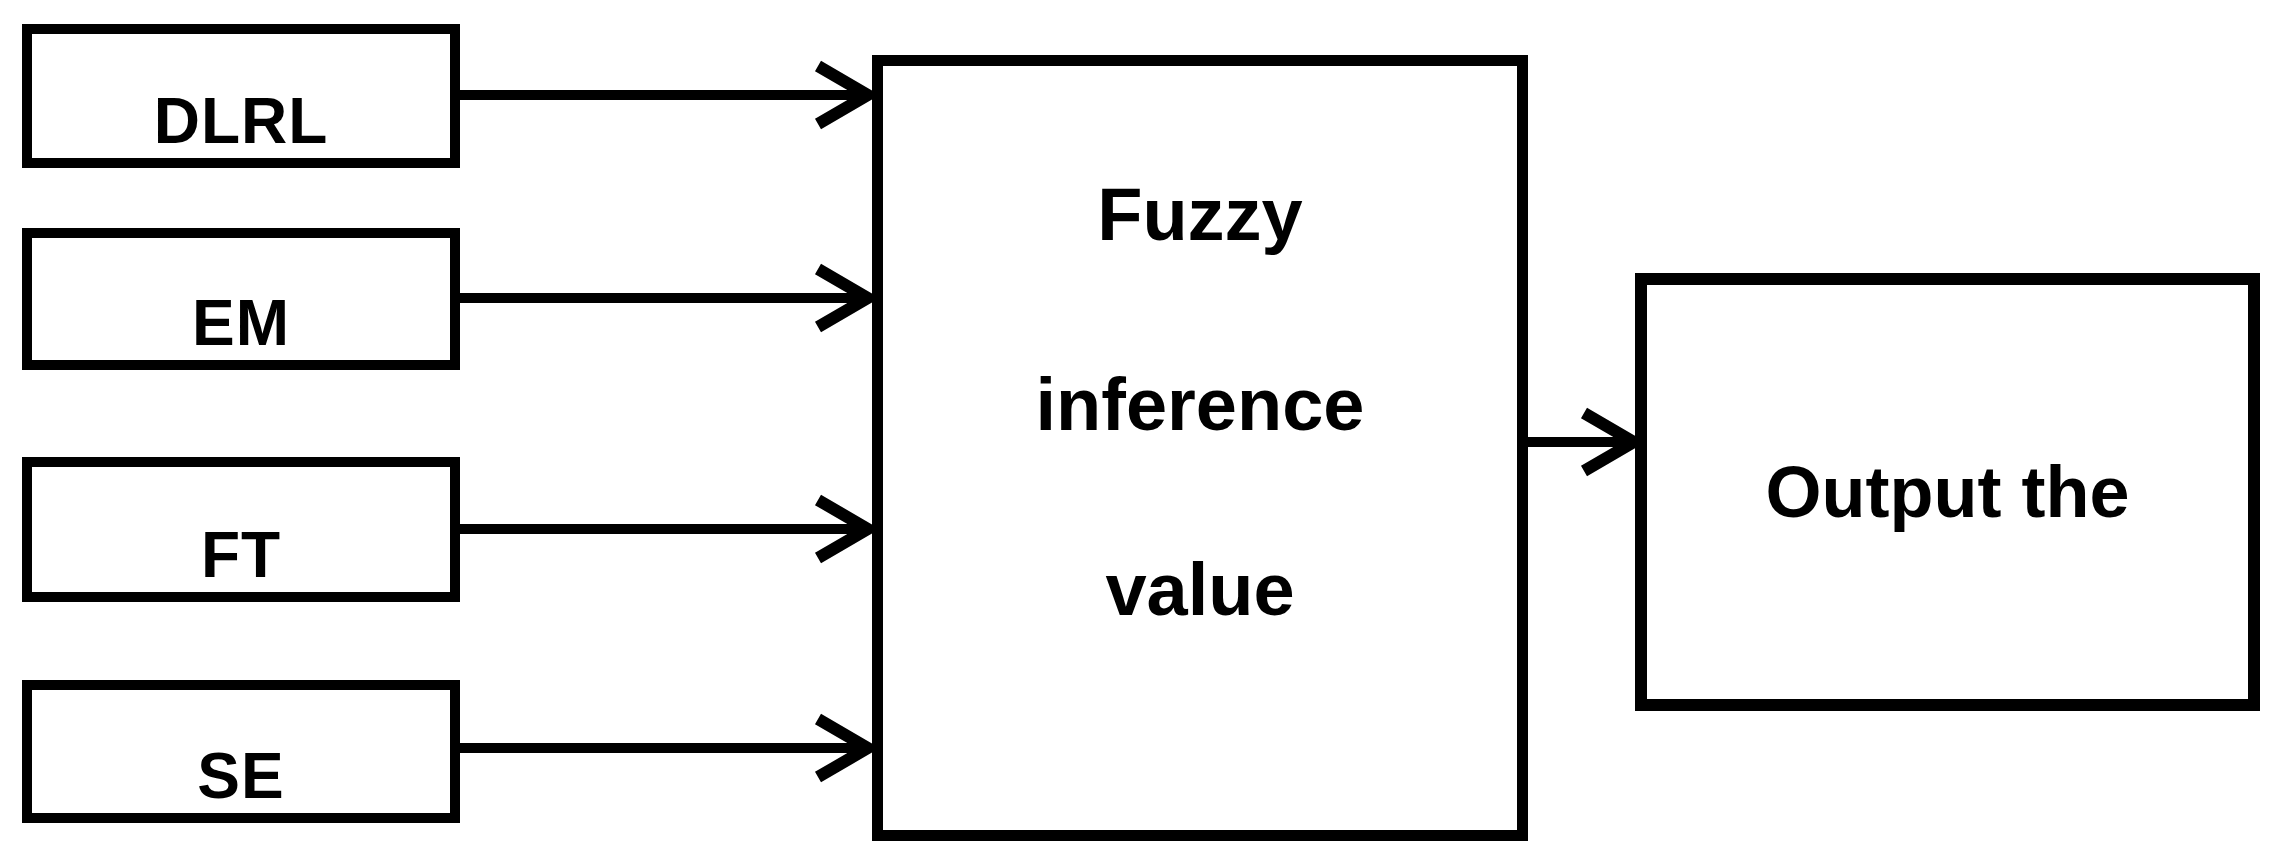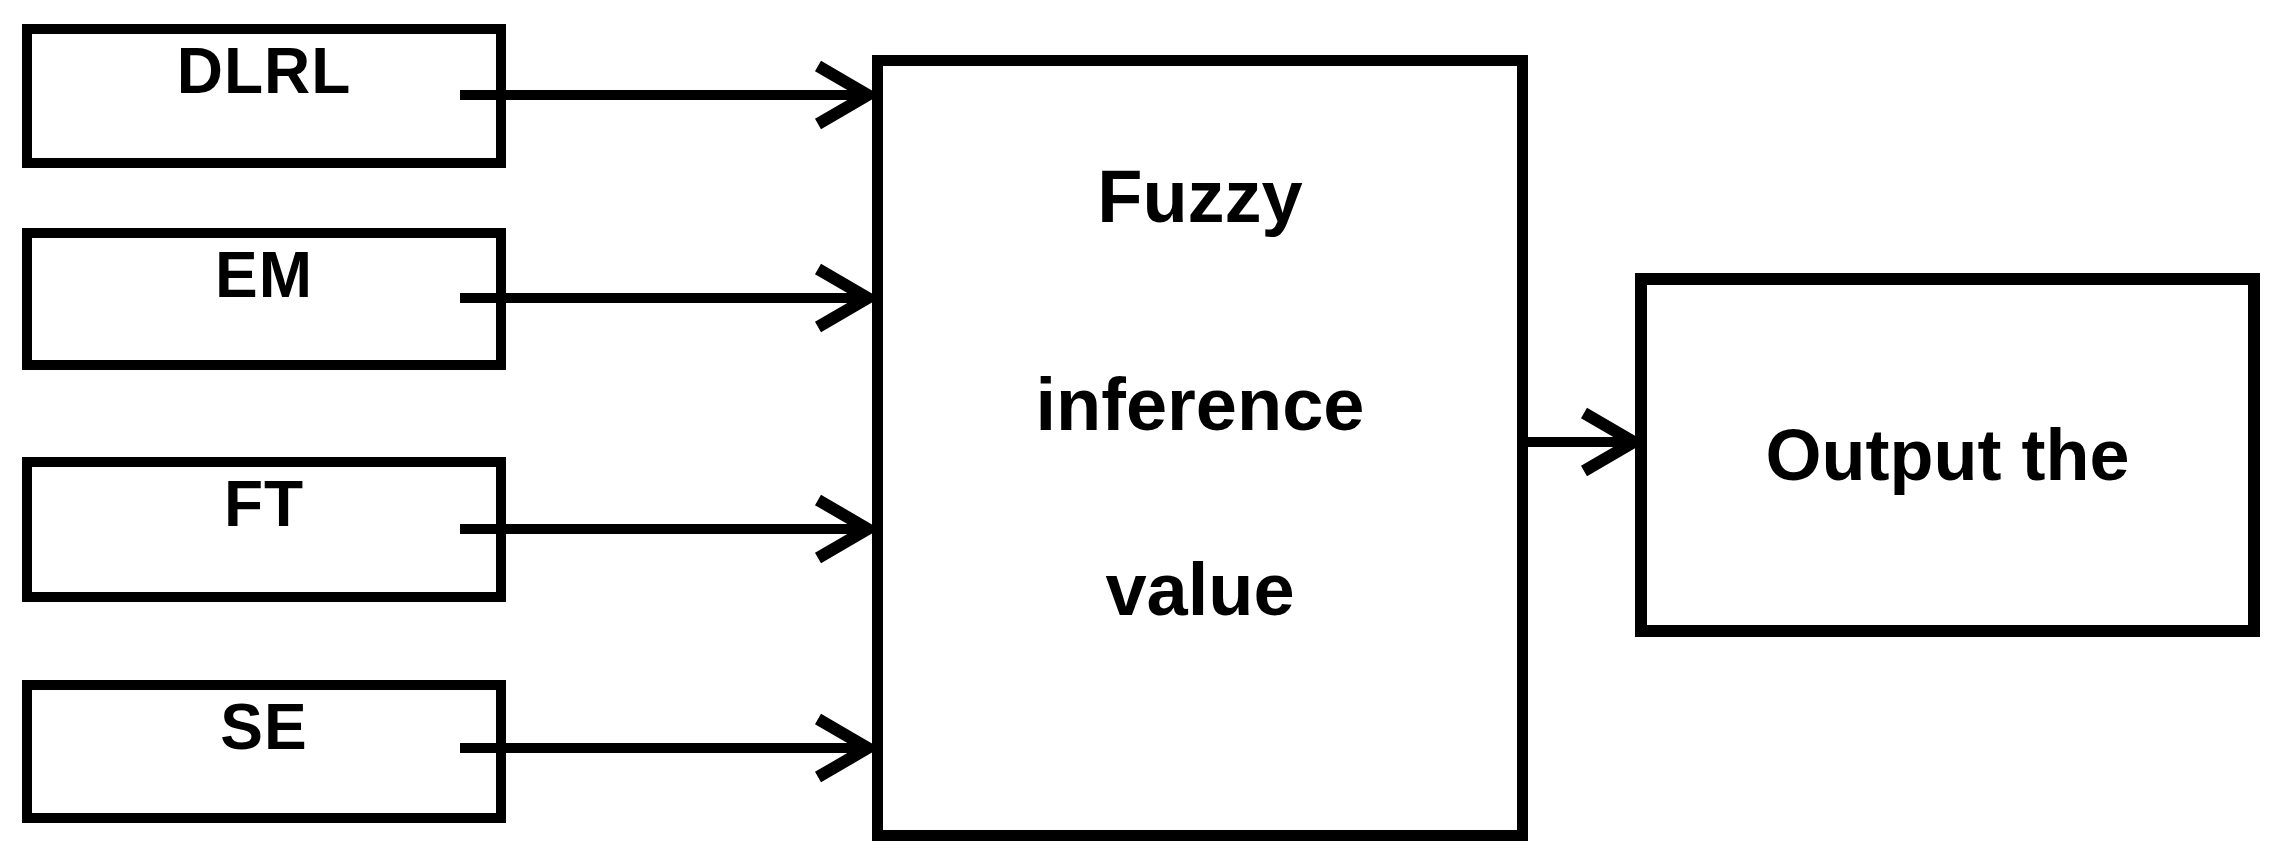--- a/index.html
+++ b/index.html
@@ -13,23 +13,23 @@
     overflow: hidden;
   }
   .box {
     position: absolute;
     background: #ffffff;
     border: 10px solid #000000;
     box-sizing: border-box;
   }
   .in-box {
     left: 22px;
-    width: 484px;
+    width: 438px;
     display: flex;
-    align-items: flex-start;
+    align-items: flex-end;
     justify-content: center;
   }
   .in-box .label {
     font-size: 64px;
     font-weight: 700;
     letter-spacing: 1px;
   }
   #box-dlrl { top: 24px;  height: 144px; }
   #box-em   { top: 228px; height: 142px; }
   #box-ft   { top: 457px; height: 145px; }
@@ -41,27 +41,27 @@
     border-width: 11px;
   }
   .proc-line {
     position: absolute;
     left: 0; right: 0;
     text-align: center;
     font-size: 74px;
     font-weight: 700;
     line-height: 80px;
   }
-  .proc-line:nth-of-type(1) { top: 91px; }
+  .proc-line:nth-of-type(1) { top: 109px; }
   .proc-line:nth-of-type(2) { top: 299px; }
   .proc-line:nth-of-type(3) { top: 484px; }
 
   #box-output {
     left: 1635px; top: 273px;
-    width: 625px; height: 364px;
+    width: 625px; height: 438px;
     border-width: 12px;
     display: flex;
     flex-direction: row;
     align-items: center;
     justify-content: center;
   }
   .out-line {
     font-size: 72px;
     font-weight: 700;
     line-height: 90px;

